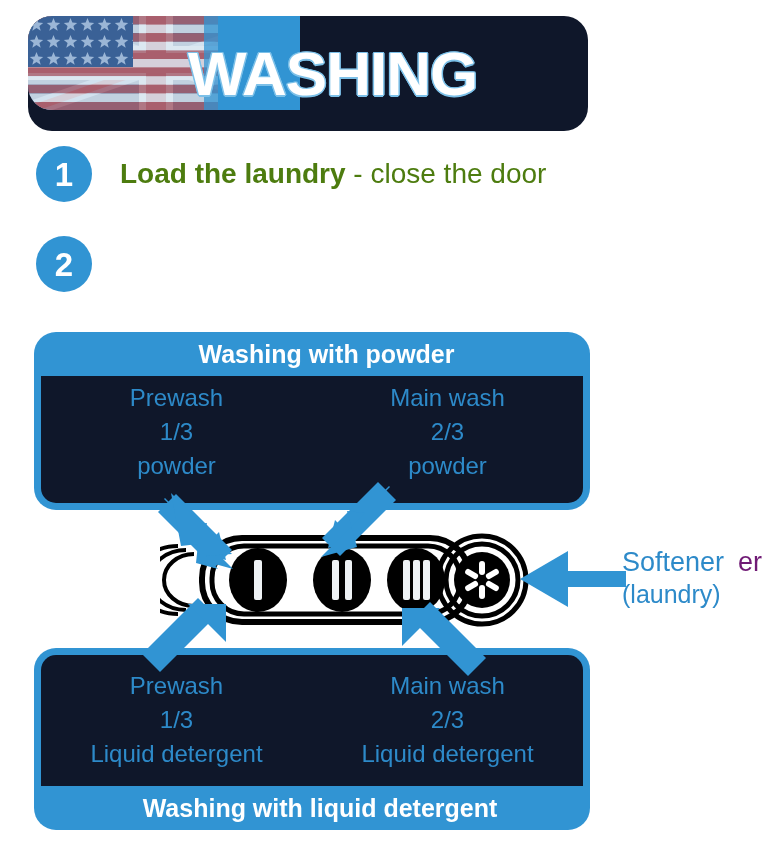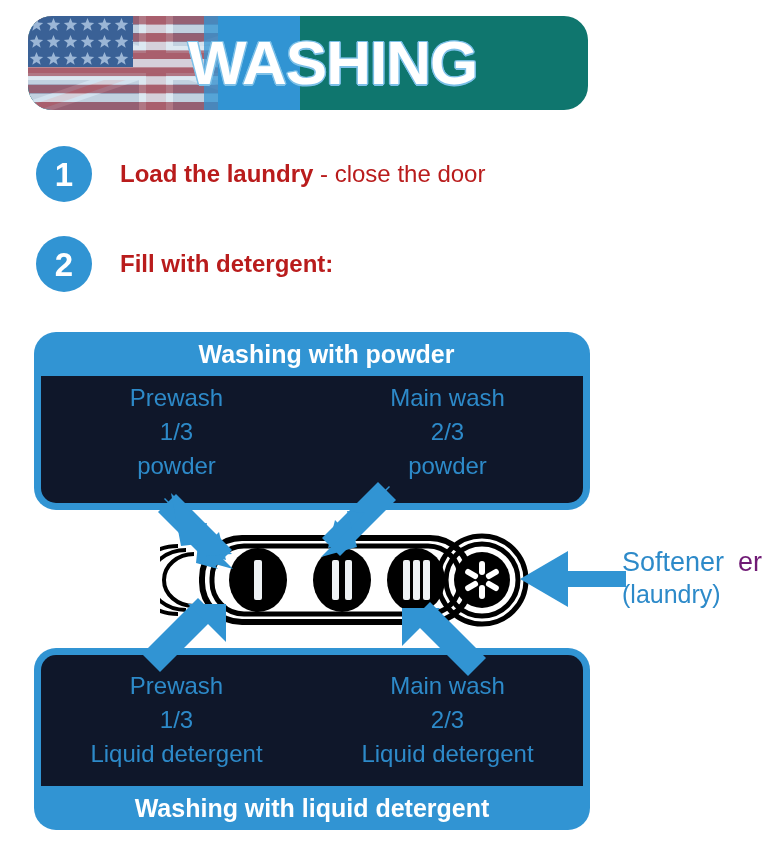--- a/index.html
+++ b/index.html
@@ -23,23 +23,23 @@
     width: 784px;
     height: 859px;
   }
 
   
   #header-banner {
     position: absolute;
     left: 28px;
     top: 16px;
     width: 560px;
-    height: 94px;
+    height: 115px;
     border-radius: 24px;
-    background: #0f766e;
+    background: #0f172a;
     overflow: hidden;
   }
   #flag-badge {
     position: absolute;
     left: 0; top: 0;
     width: 272px;
     height: 94px;
     overflow: hidden;
   }
   #flag-badge svg { display: block; }
@@ -80,22 +80,22 @@
     font-size: 33px;
     font-weight: bold;
     display: flex;
     align-items: center;
     justify-content: center;
     flex: none;
     line-height: 1;
   }
   .step-text {
     margin-left: 28px;
-    font-size: 24px;
-    color: #b91c1c;
+    font-size: 28px;
+    color: #4d7c0f;
     white-space: nowrap;
   }
   .step-text .strong { font-weight: bold; }
   .step-text .light  { font-weight: normal; }
 
   
   .info-box {
     position: absolute;
     left: 34px;
     width: 556px;
@@ -269,23 +269,20 @@
 
   <div class="step-row" id="step-row-1">
     <div class="step-badge">1</div>
     <div class="step-text">
       <span class="strong">Load the laundry</span><span class="light"> - close the door</span>
     </div>
   </div>
 
   <div class="step-row" id="step-row-2">
     <div class="step-badge">2</div>
-    <div class="step-text">
-      <span class="strong">Fill with detergent:</span><span class="light"></span>
-    </div>
   </div>
 
   <div class="info-box" id="powder-box">
     <div class="box-title">Washing with powder</div>
     <div class="box-body">
       <div class="col">
         <div class="col-line">Prewash</div>
         <div class="col-line fraction">1/3</div>
         <div class="col-line">powder</div>
       </div>
@@ -303,21 +300,21 @@
         <div class="col-line">Prewash</div>
         <div class="col-line fraction">1/3</div>
         <div class="col-line">Liquid detergent</div>
       </div>
       <div class="col">
         <div class="col-line">Main wash</div>
         <div class="col-line fraction">2/3</div>
         <div class="col-line">Liquid detergent</div>
       </div>
     </div>
-    <div class="box-title" style="position:absolute; left:0; bottom:0; width:100%;text-align:center;">Washing with liquid detergent</div>
+    <div class="box-title" style="position:absolute; left:8px; bottom:0; width:100%;text-align:center;">Washing with liquid detergent</div>
   </div>
 
   <div id="drawer-diagram">
     <svg width="400" height="104" viewBox="0 0 400 104" xmlns="http://www.w3.org/2000/svg">
 
       <g fill="none" stroke="#000000">
         <path d="M 34 26 A 30 26 0 0 0 34 78" stroke-width="4"></path>
         <path d="M 26 22 A 36 30 0 0 0 26 82" stroke-width="4"></path>
         <path d="M 18 18 A 42 34 0 0 0 18 86" stroke-width="4"></path>
       </g>

